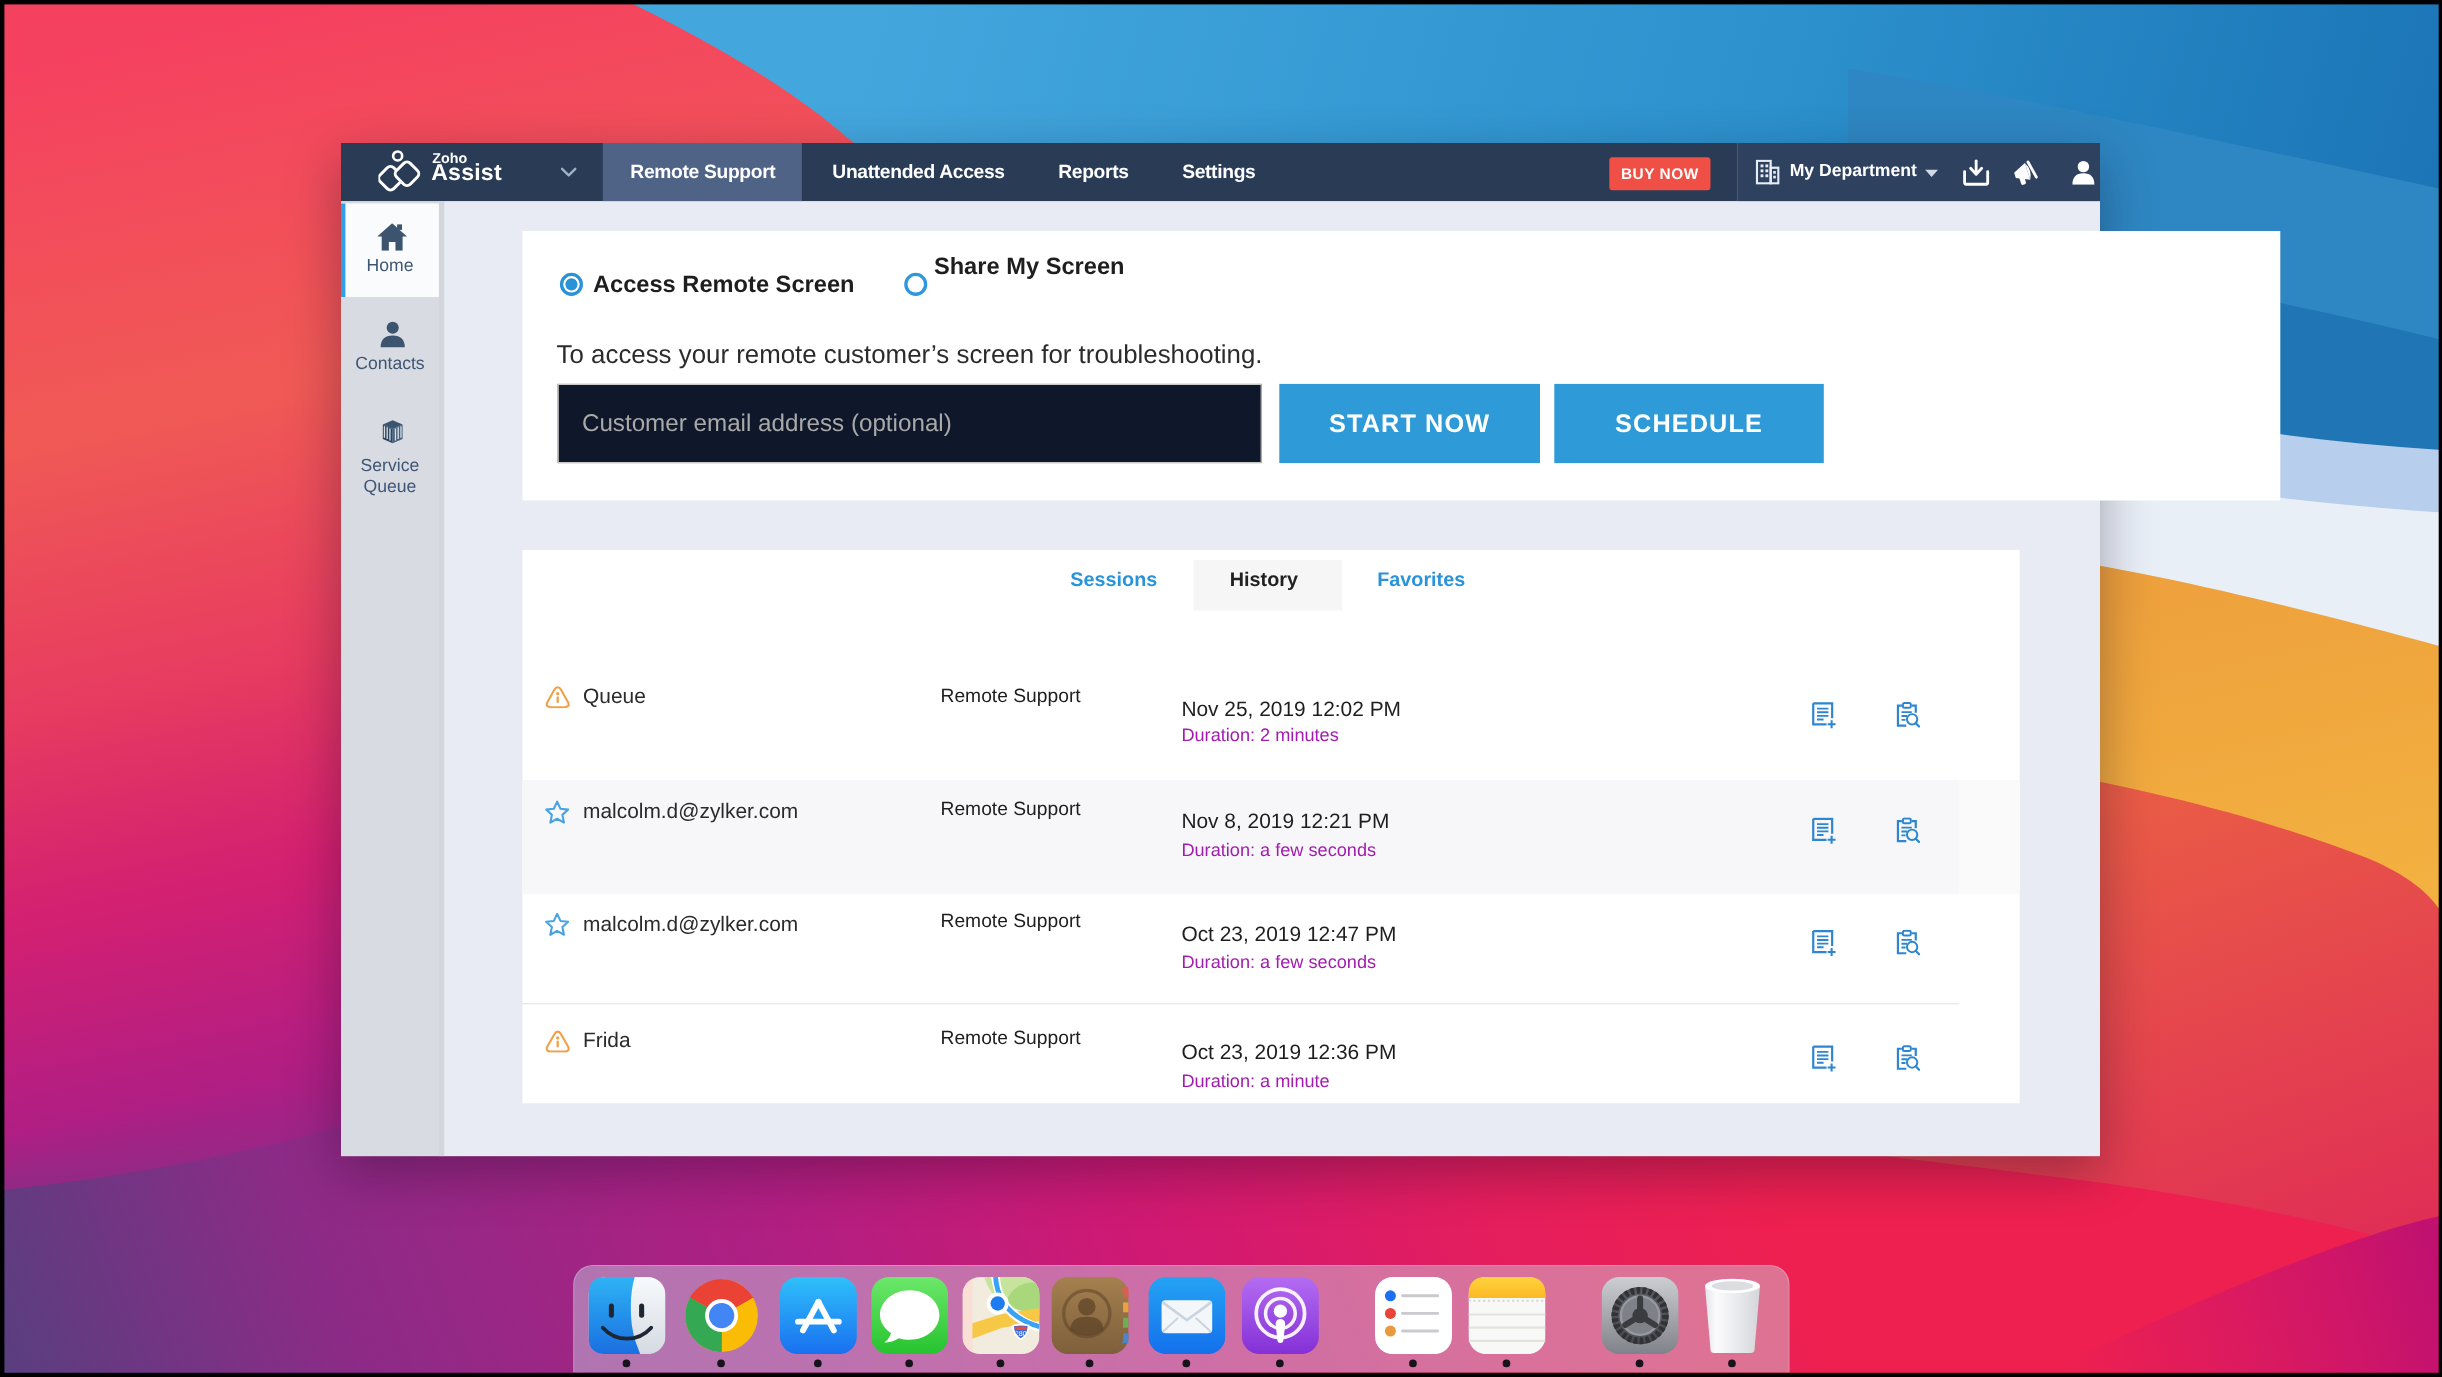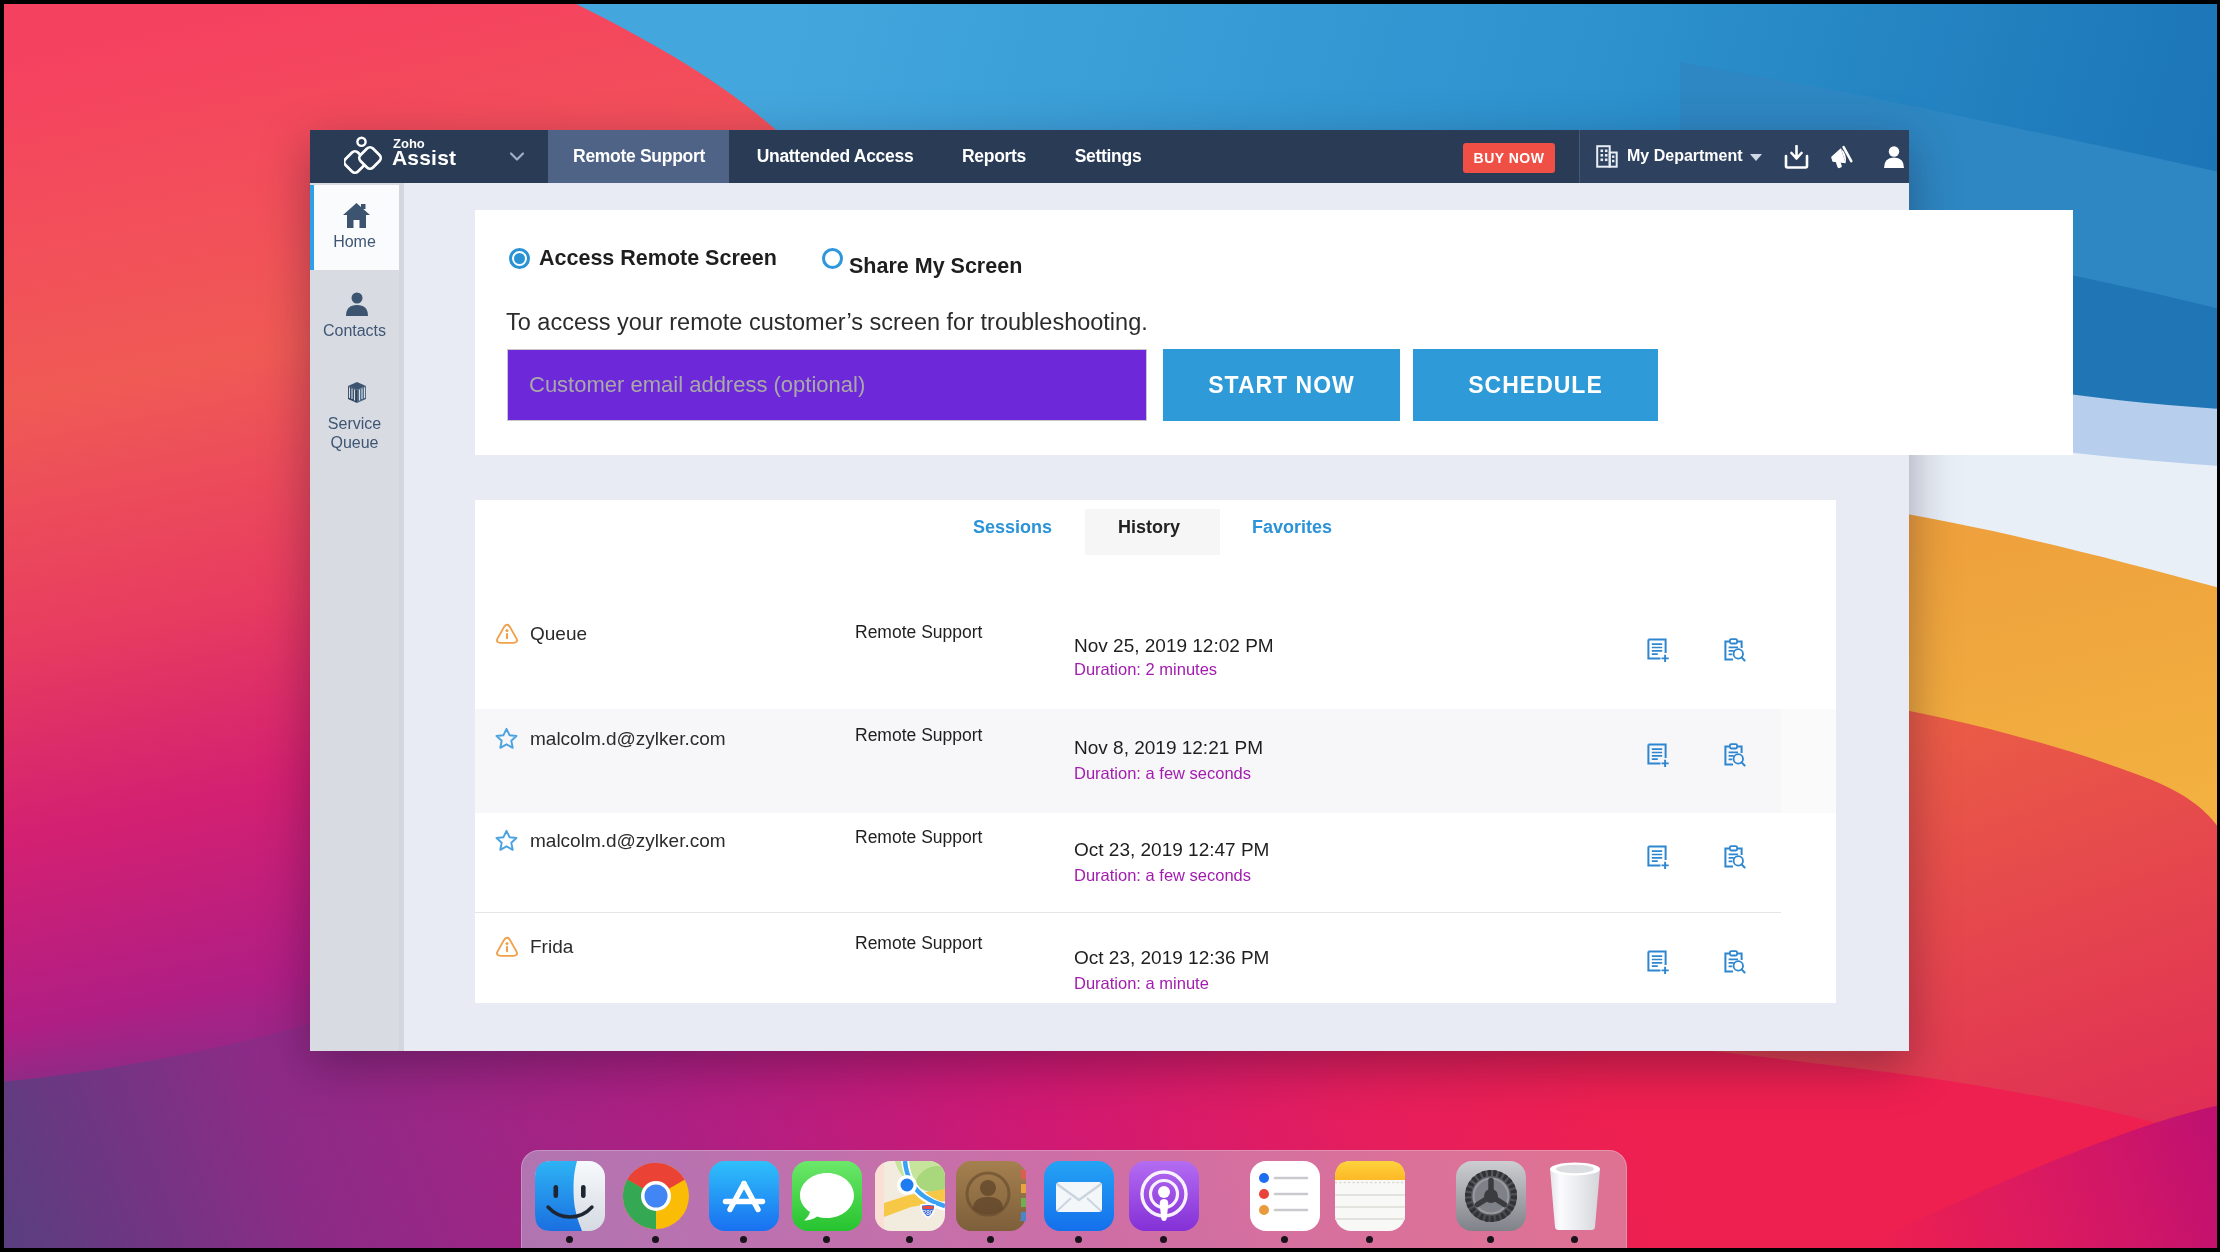--- a/index.html
+++ b/index.html
@@ -32,21 +32,21 @@
 
 
 #card1 { position:absolute; z-index:3; left:165px; top:80px; width:1598px; height:245px; background:#fff; }
 #card2 { position:absolute; z-index:3; left:165px; top:370px; width:1361px; height:503px; background:#fff; }
 
 .radio-on { position:absolute; width:21px; height:21px; border-radius:50%; border:3px solid #2a93d5; background:#fff; }
 .radio-on::after { content:""; position:absolute; left:2px; top:2px; width:11px; height:11px; border-radius:50%; background:#2a93d5; }
 .radio-off { position:absolute; width:21px; height:21px; border-radius:50%; border:3px solid #2e97dd; background:#fff; }
 .rlabel { position:absolute; font-size:21.5px; font-weight:700; color:#1e1e1e; }
 
-#email { position:absolute; left:32px; top:139px; width:640px; height:72px; border:1px solid #c9c9c9; background:#6d28d9; color:#a9a9a9; font-size:22px; line-height:70px; padding-left:21px; }
+#email { position:absolute; left:32px; top:139px; width:640px; height:72px; border:1px solid #c9c9c9; background:#0f172a; color:#a9a9a9; font-size:22px; line-height:70px; padding-left:21px; }
 .bluebtn { position:absolute; top:139px; height:72px; background:#2e9bd8; color:#fff; font-size:23px; font-weight:700; text-align:center; line-height:72px; letter-spacing:1px; }
 
 
 .tabl { position:absolute; top:17px; font-size:18px; font-weight:700; color:#2b93d8; }
 #tab-hist-bg { position:absolute; left:610px; top:9px; width:135px; height:46px; background:#f6f6f7; }
 #thead { position:absolute; left:0; top:55px; width:1361px; height:50px; background:#f0f0f2; }
 .th { position:absolute; top:0; height:50px; line-height:50px; font-size:23px; color:#4b4b4b; }
 .row { position:absolute; left:0; width:1361px; }
 .rowalt { background:#f7f7f9; }
 .cname { position:absolute; left:55px; font-size:19px; color:#2b2b2b; }
@@ -215,21 +215,21 @@
 
   <div id="sidebar"></div>
   <div id="side-active"></div>
   <div id="side-bar"></div>
   <div id="content"></div>
 
   <div id="card1">
     <span class="radio-on" style="left:34px;top:38px;"></span>
     <span class="rlabel" style="left:64px;top:36px;">Access Remote Screen</span>
     <span class="radio-off" style="left:347px;top:38px;"></span>
-    <span class="rlabel" style="left:374px;top:44px;">Share My Screen</span>
+    <span class="rlabel" style="left:374px;top:20px;">Share My Screen</span>
     <div style="position:absolute;left:31px;top:99px;font-size:23.5px;color:#2b2b2b;">To access your remote customer’s screen for troubleshooting.</div>
     <div id="email">Customer email address (optional)</div>
     <div class="bluebtn" style="left:688px;width:237px;">START NOW</div>
     <div class="bluebtn" style="left:938px;width:245px;">SCHEDULE</div>
   </div>
 
   <div id="card2">
     <div id="tab-hist-bg"></div>
     <span class="tabl" style="left:498px;">Sessions</span>
     <span class="tabl" style="left:643px;color:#222;">History</span>

